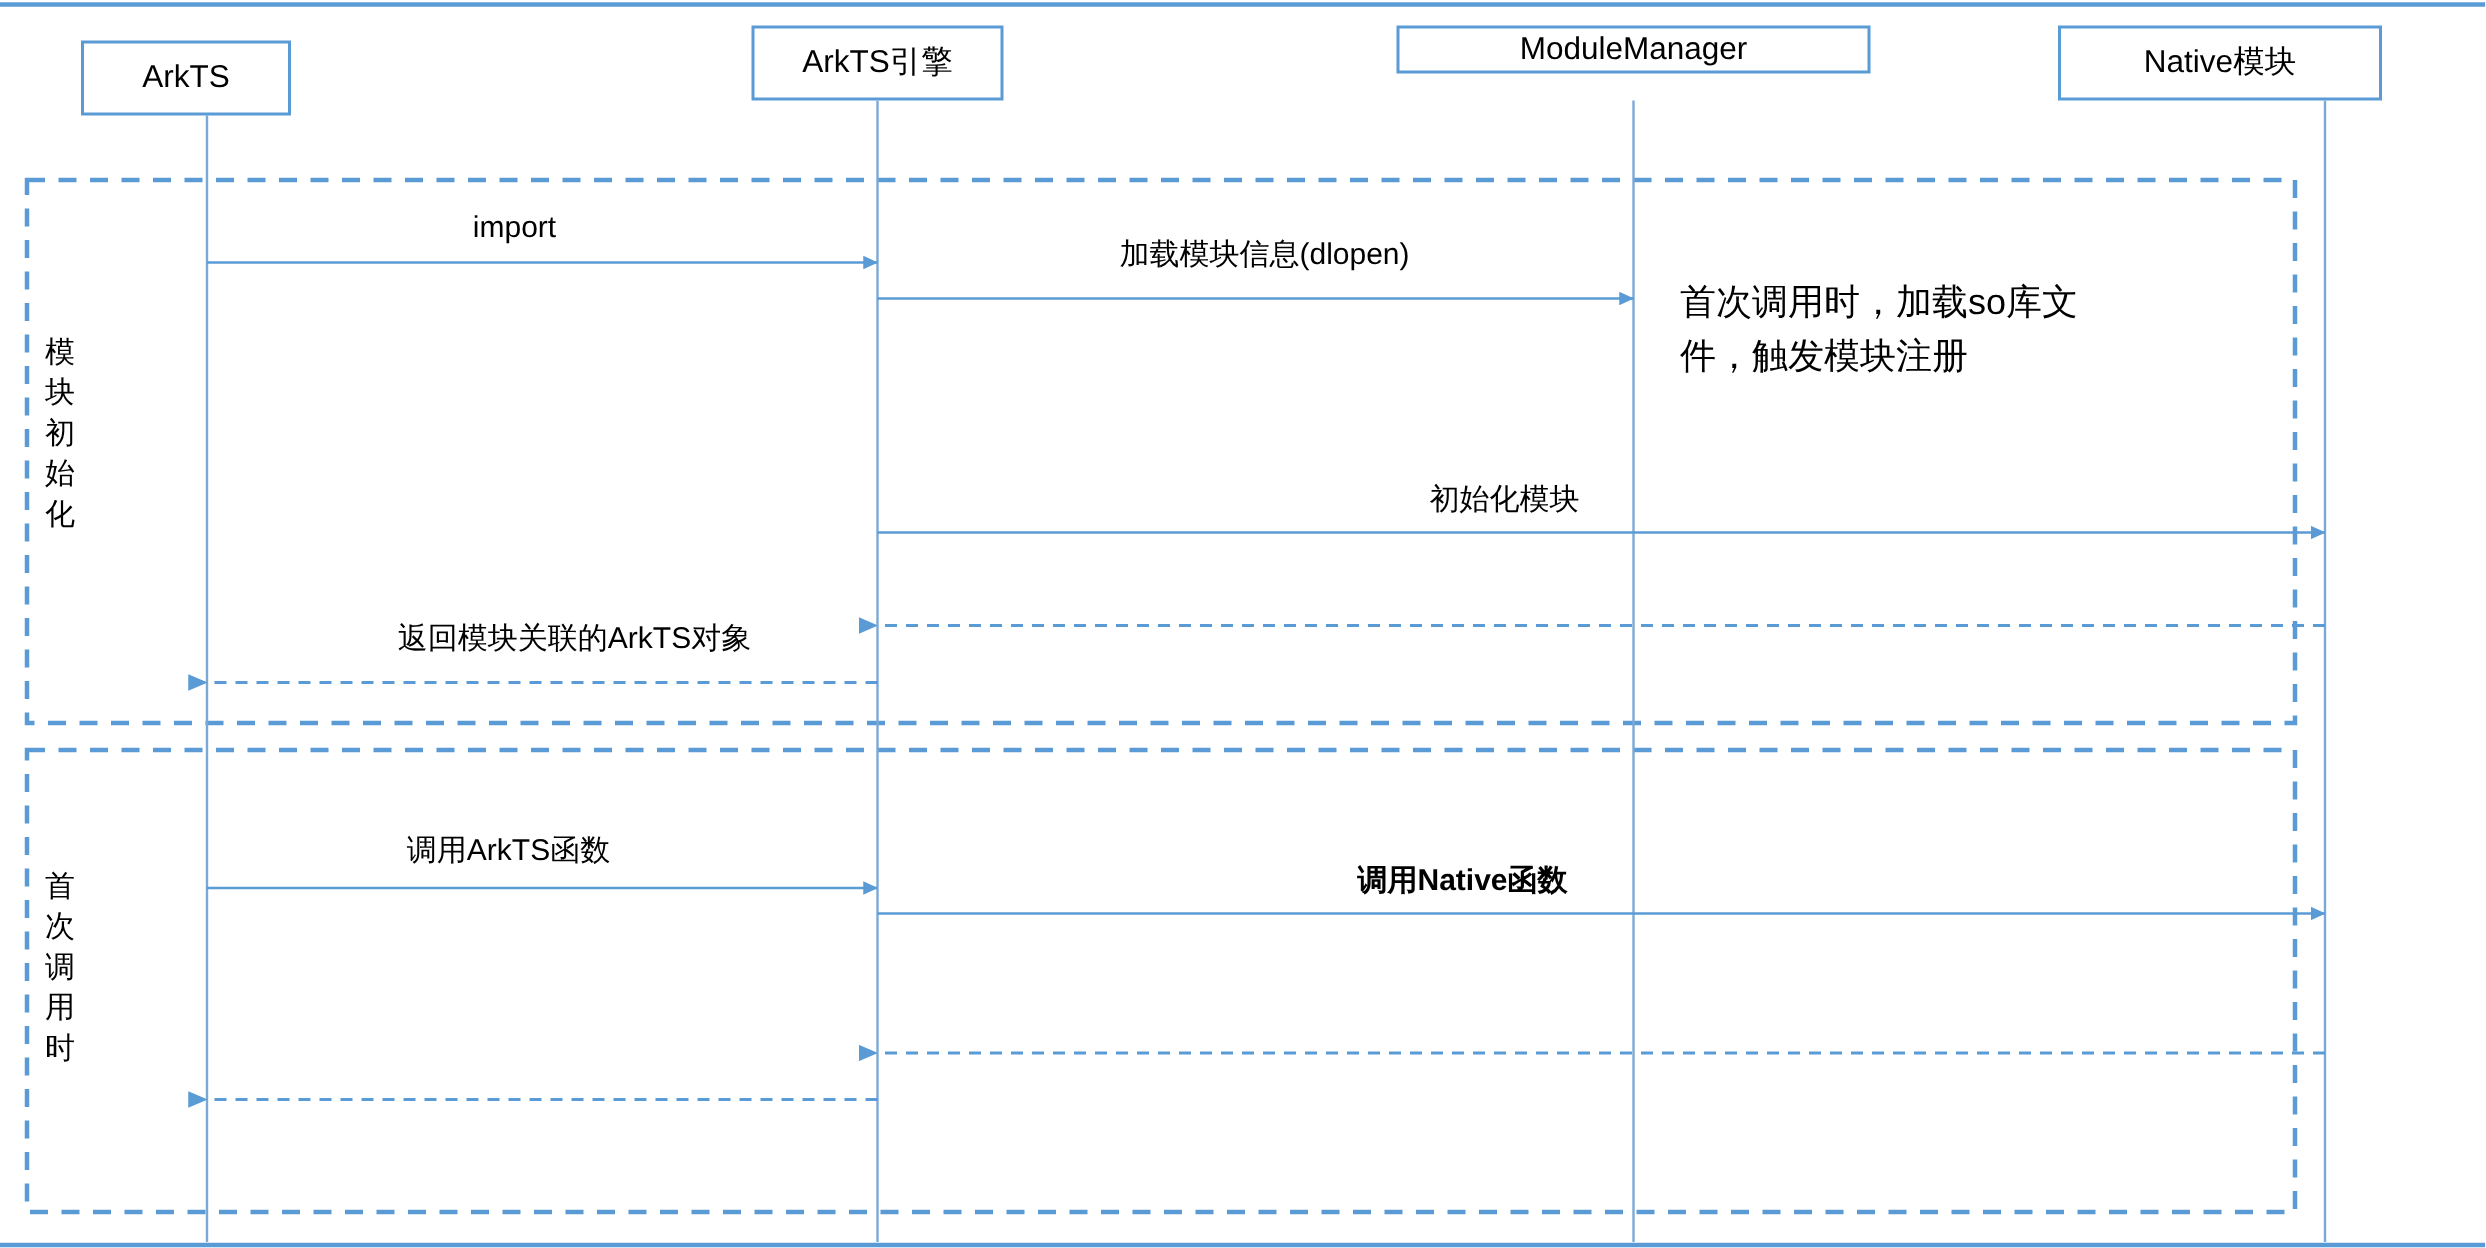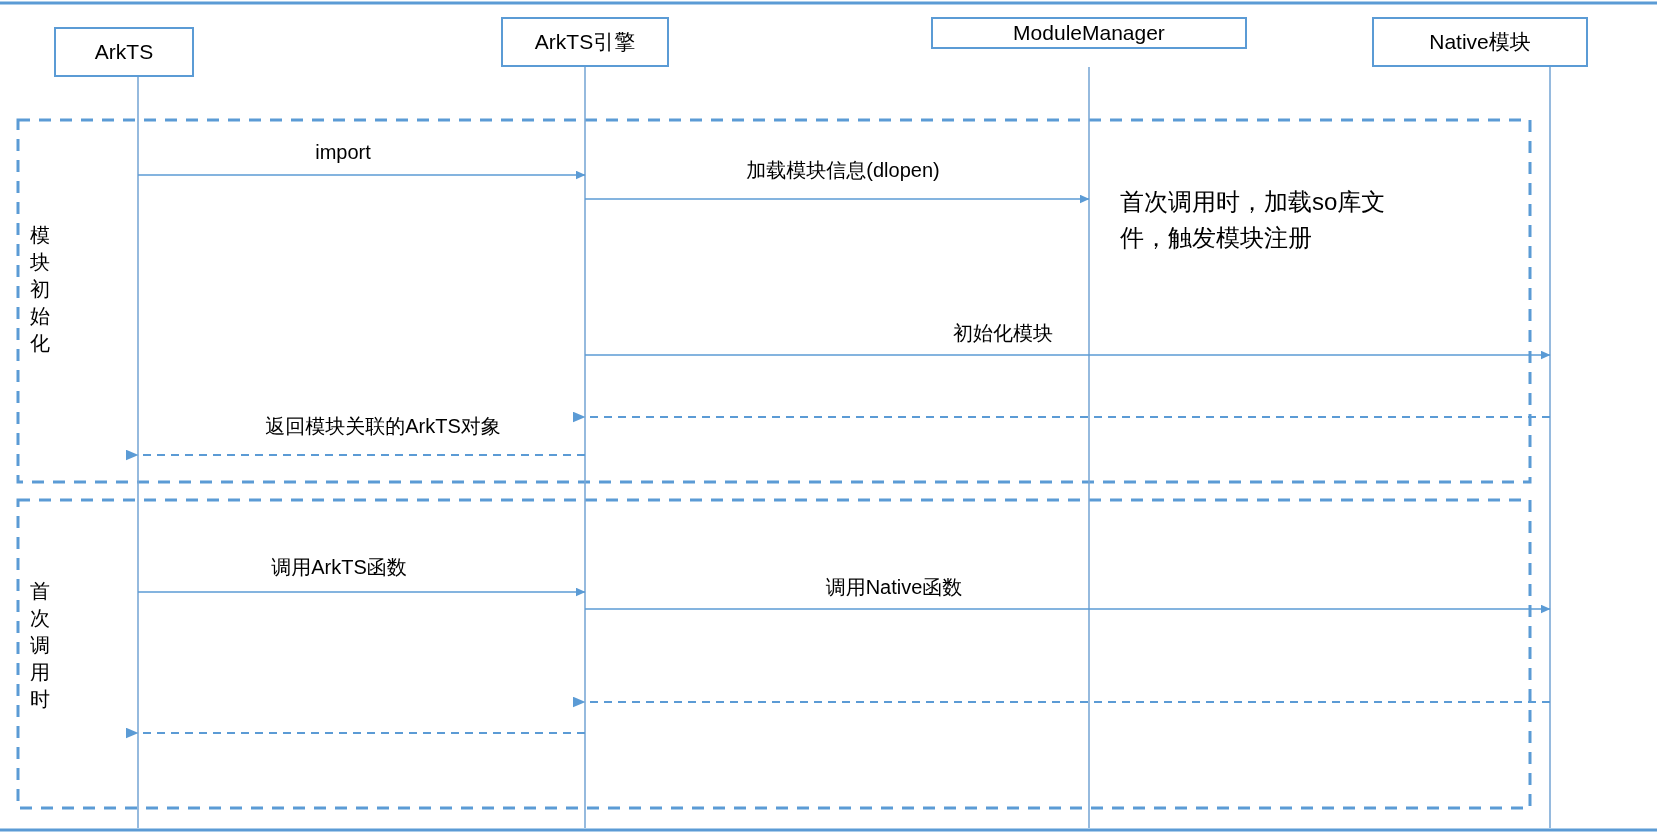--- a/index.html
+++ b/index.html
@@ -128,20 +128,20 @@
         <span>ModuleManager</span>
       </div>
       <div class="lifeline-box" style="left: 1372px; top: 17px; width: 216px; height: 50px;">
         <span>Native模块</span>
       </div>
       <div class="msg-label" style="left: 343px; top: 141px; text-align: center;">import</div>
       <div class="msg-label" style="left: 843px; top: 159px;">加载模块信息(dlopen)</div>
       <div class="msg-label" style="left: 1003px; top: 322px; text-align: center;">初始化模块</div>
       <div class="msg-label" style="left: 363px; top: 415px; margin-left: 20px;">返回模块关联的ArkTS对象</div>
       <div class="msg-label" style="left: 339px; top: 556px;">调用ArkTS函数</div>
-      <div class="msg-label" style="left: 894px; top: 576px;">调用Native函数</div>
+      <div class="msg-label" style="left: 975px; top: 576px; font-weight: bold;">调用Native函数</div>
       <div class="note-text" style="left: 1120px; top: 184px;">首次调用时，加载so库文
 件，触发模块注册</div>
       <div class="fragment-label" style="left: 30px; top: 222px;">模块初始化</div>
       <div class="fragment-label" style="left: 30px; top: 578px;">首次调用时</div>
     </div>
 
 </div>
 
 </body></html>

